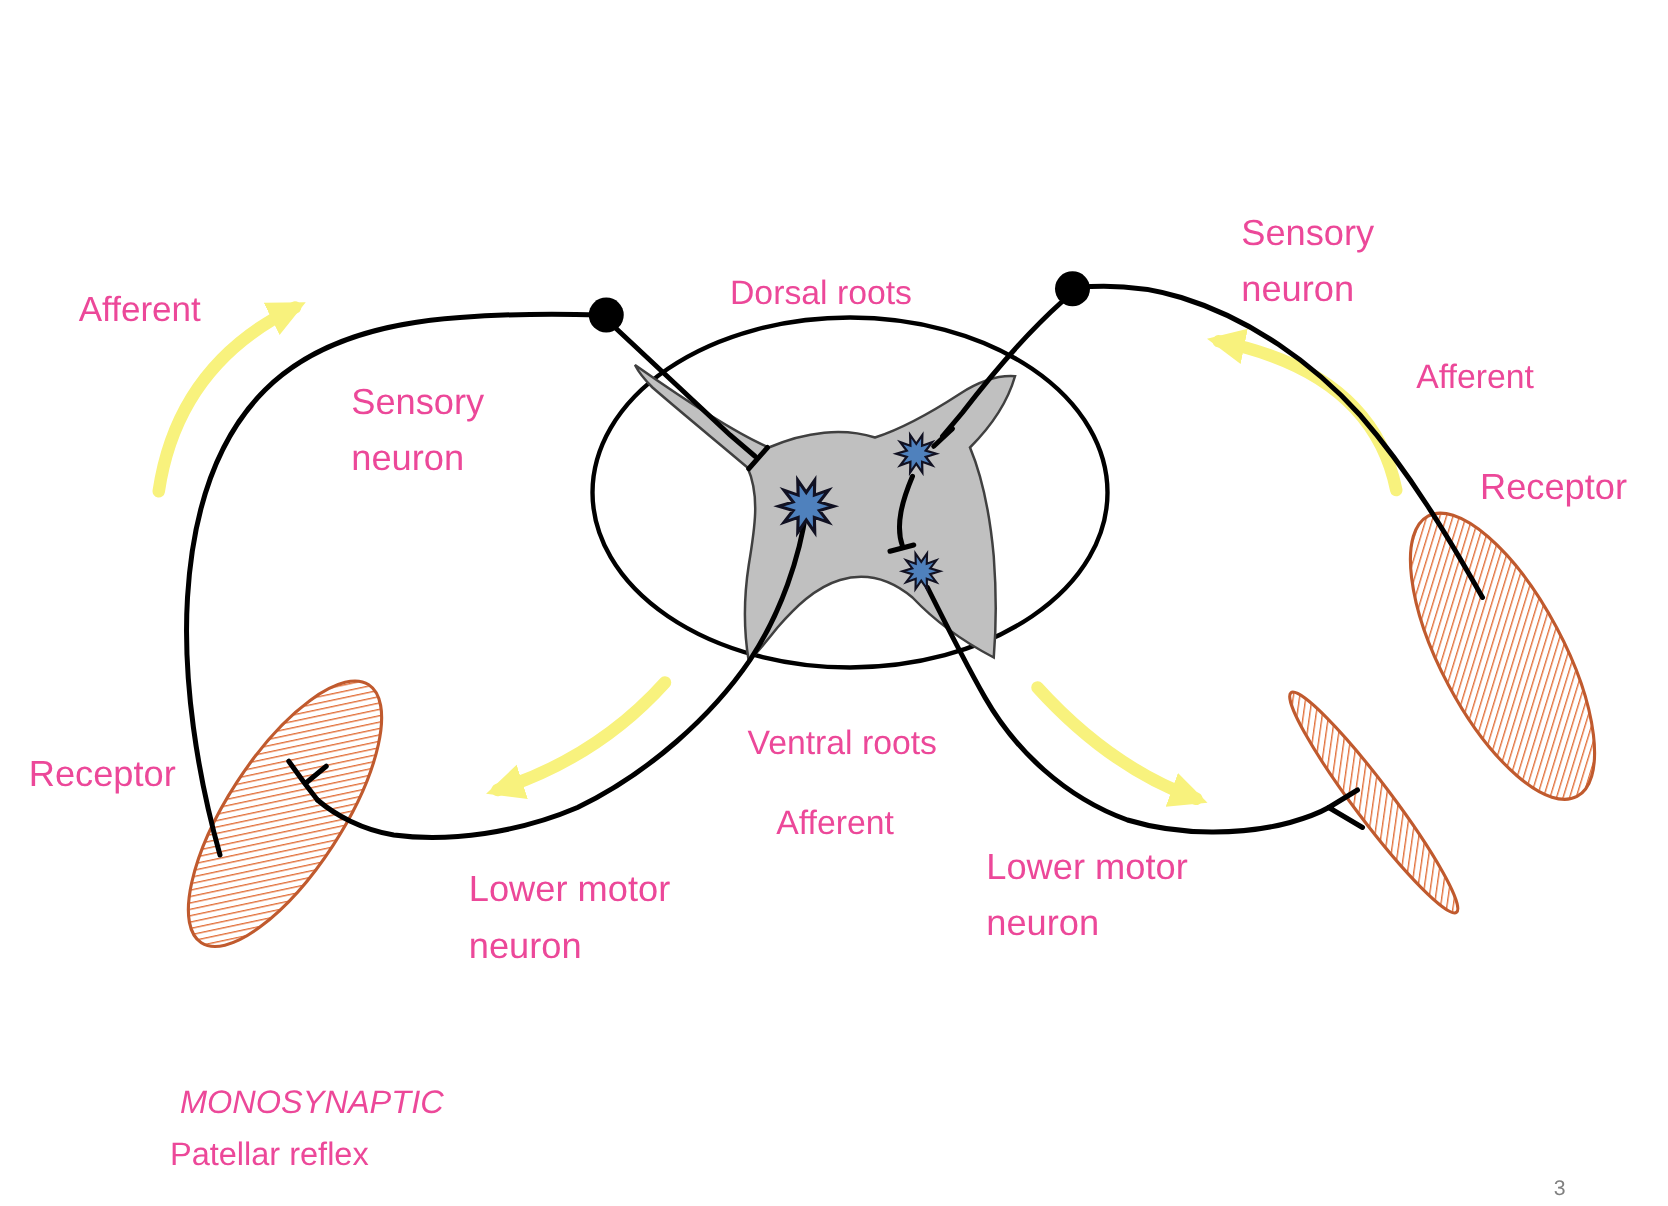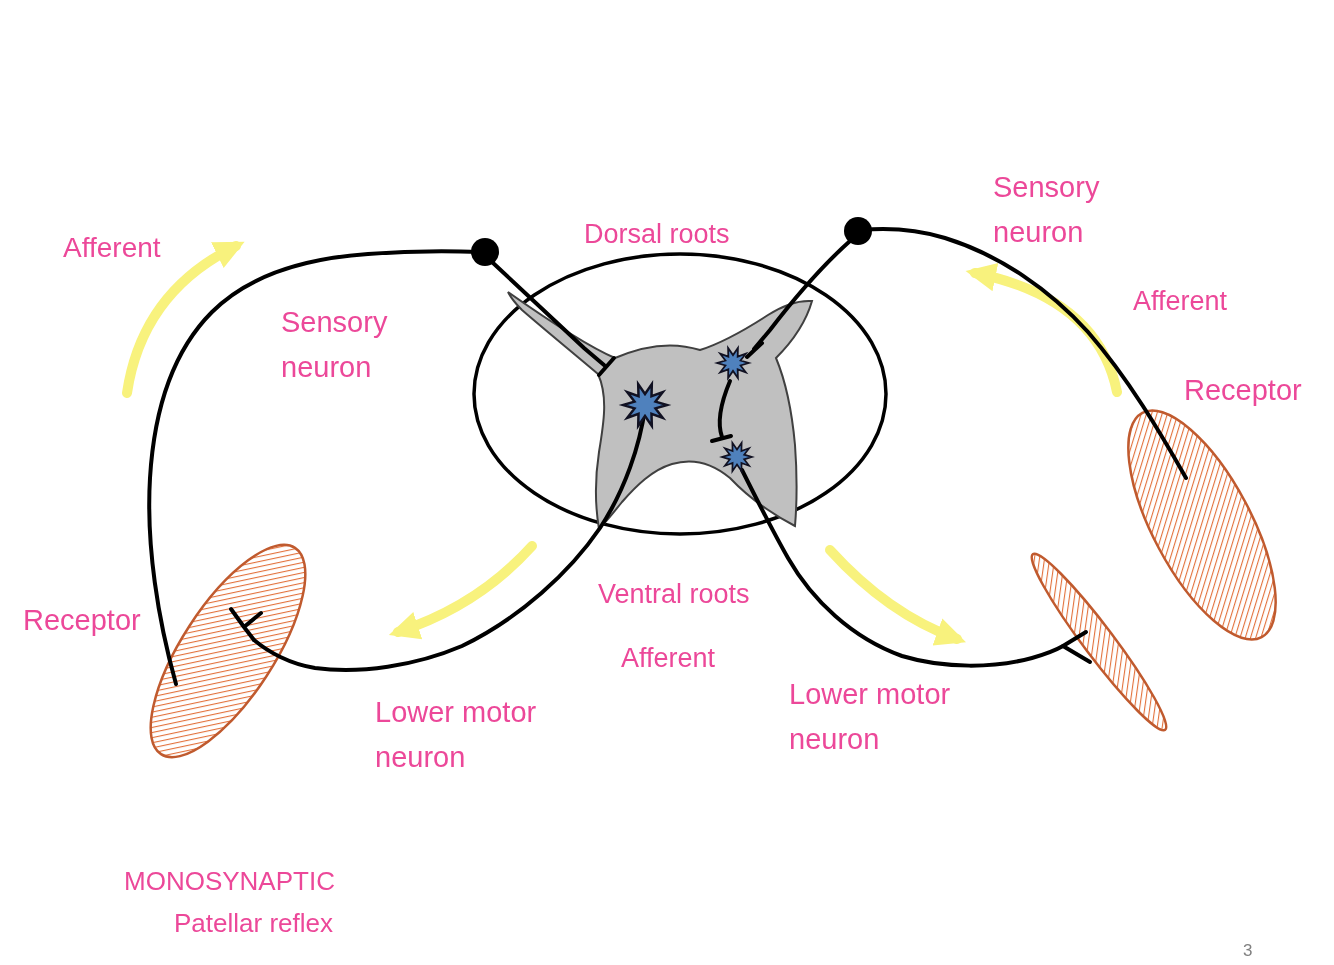--- a/index.html
+++ b/index.html
@@ -134,19 +134,19 @@
   <div class="label fs27" style="left:598px;top:574px;">Ventral roots</div>
 
   <div class="label fs27" style="left:621px;top:638px;">Afferent</div>
 
   <div class="label fs29" style="left:375px;top:690px;">Lower motor
 neuron</div>
 
   <div class="label fs29" style="left:789px;top:672px;">Lower motor
 neuron</div>
 
-  <div class="label fs26" style="left:124px;top:861px;">MONOSYNAPTIC</div>
-  <div class="label fs26" style="left:136px;top:903px;margin-left:38px;">Patellar reflex</div>
+  <div class="label fs26" style="left:144px;top:861px;font-style:italic;">MONOSYNAPTIC</div>
+  <div class="label fs26" style="left:136px;top:903px;">Patellar reflex</div>
 
 
   <div class="page-num" style="left:1243px;top:941px;">3</div>
 
 </div>
 
 </body></html>

